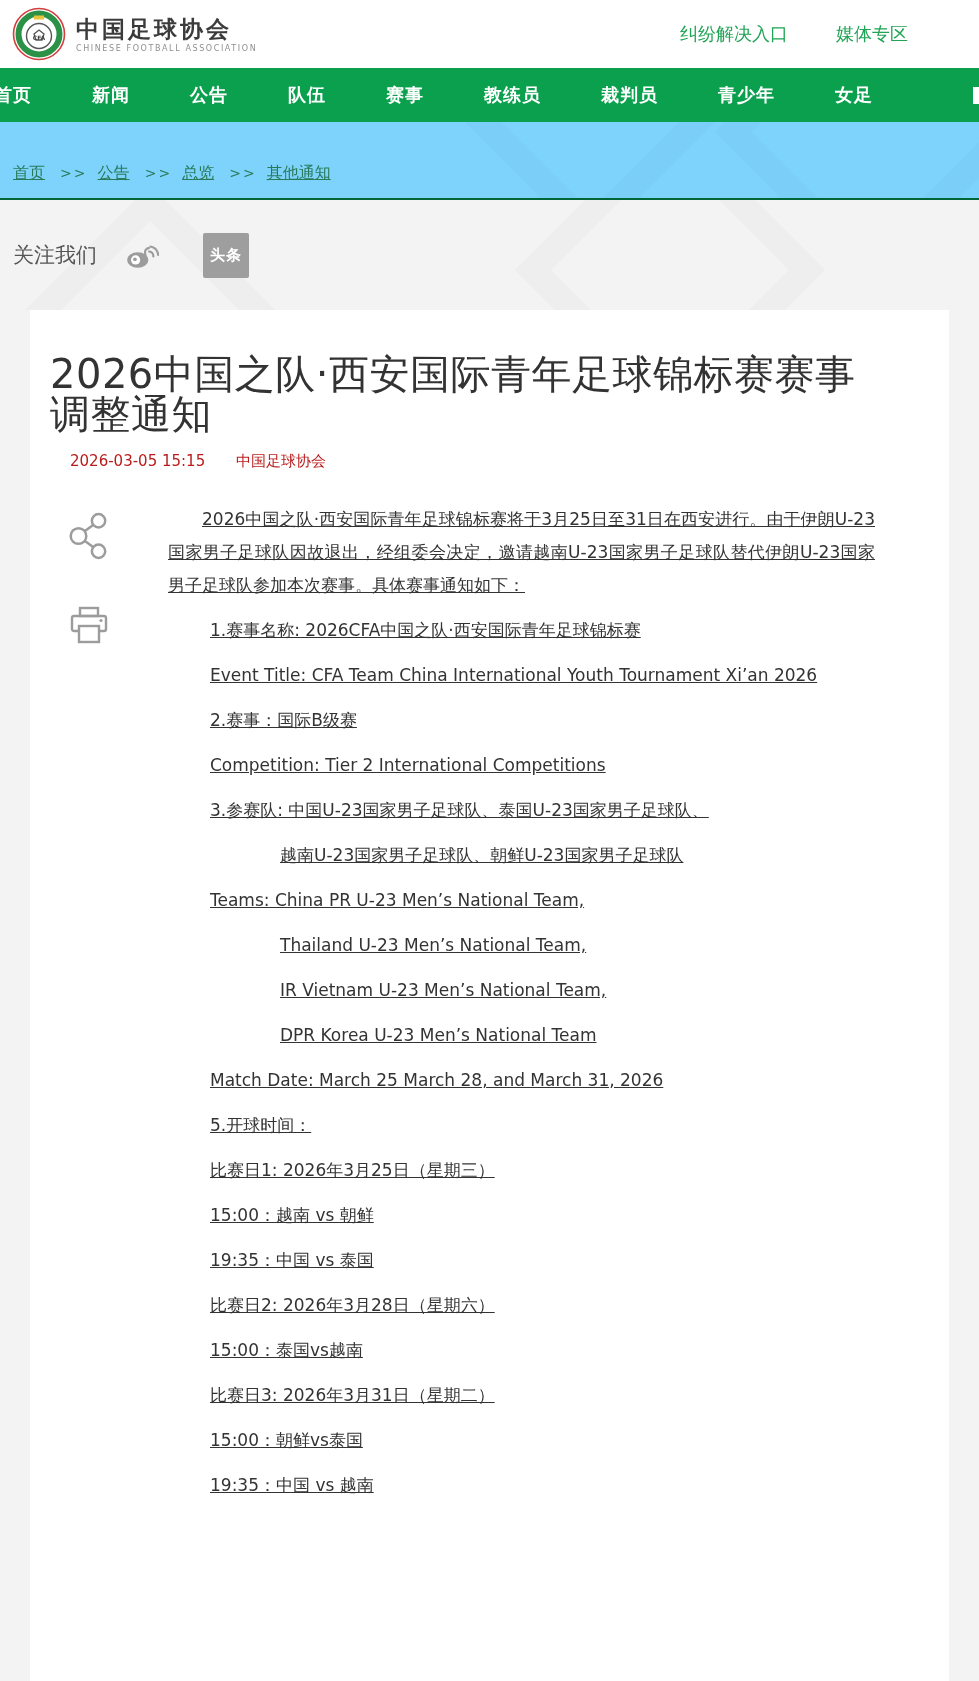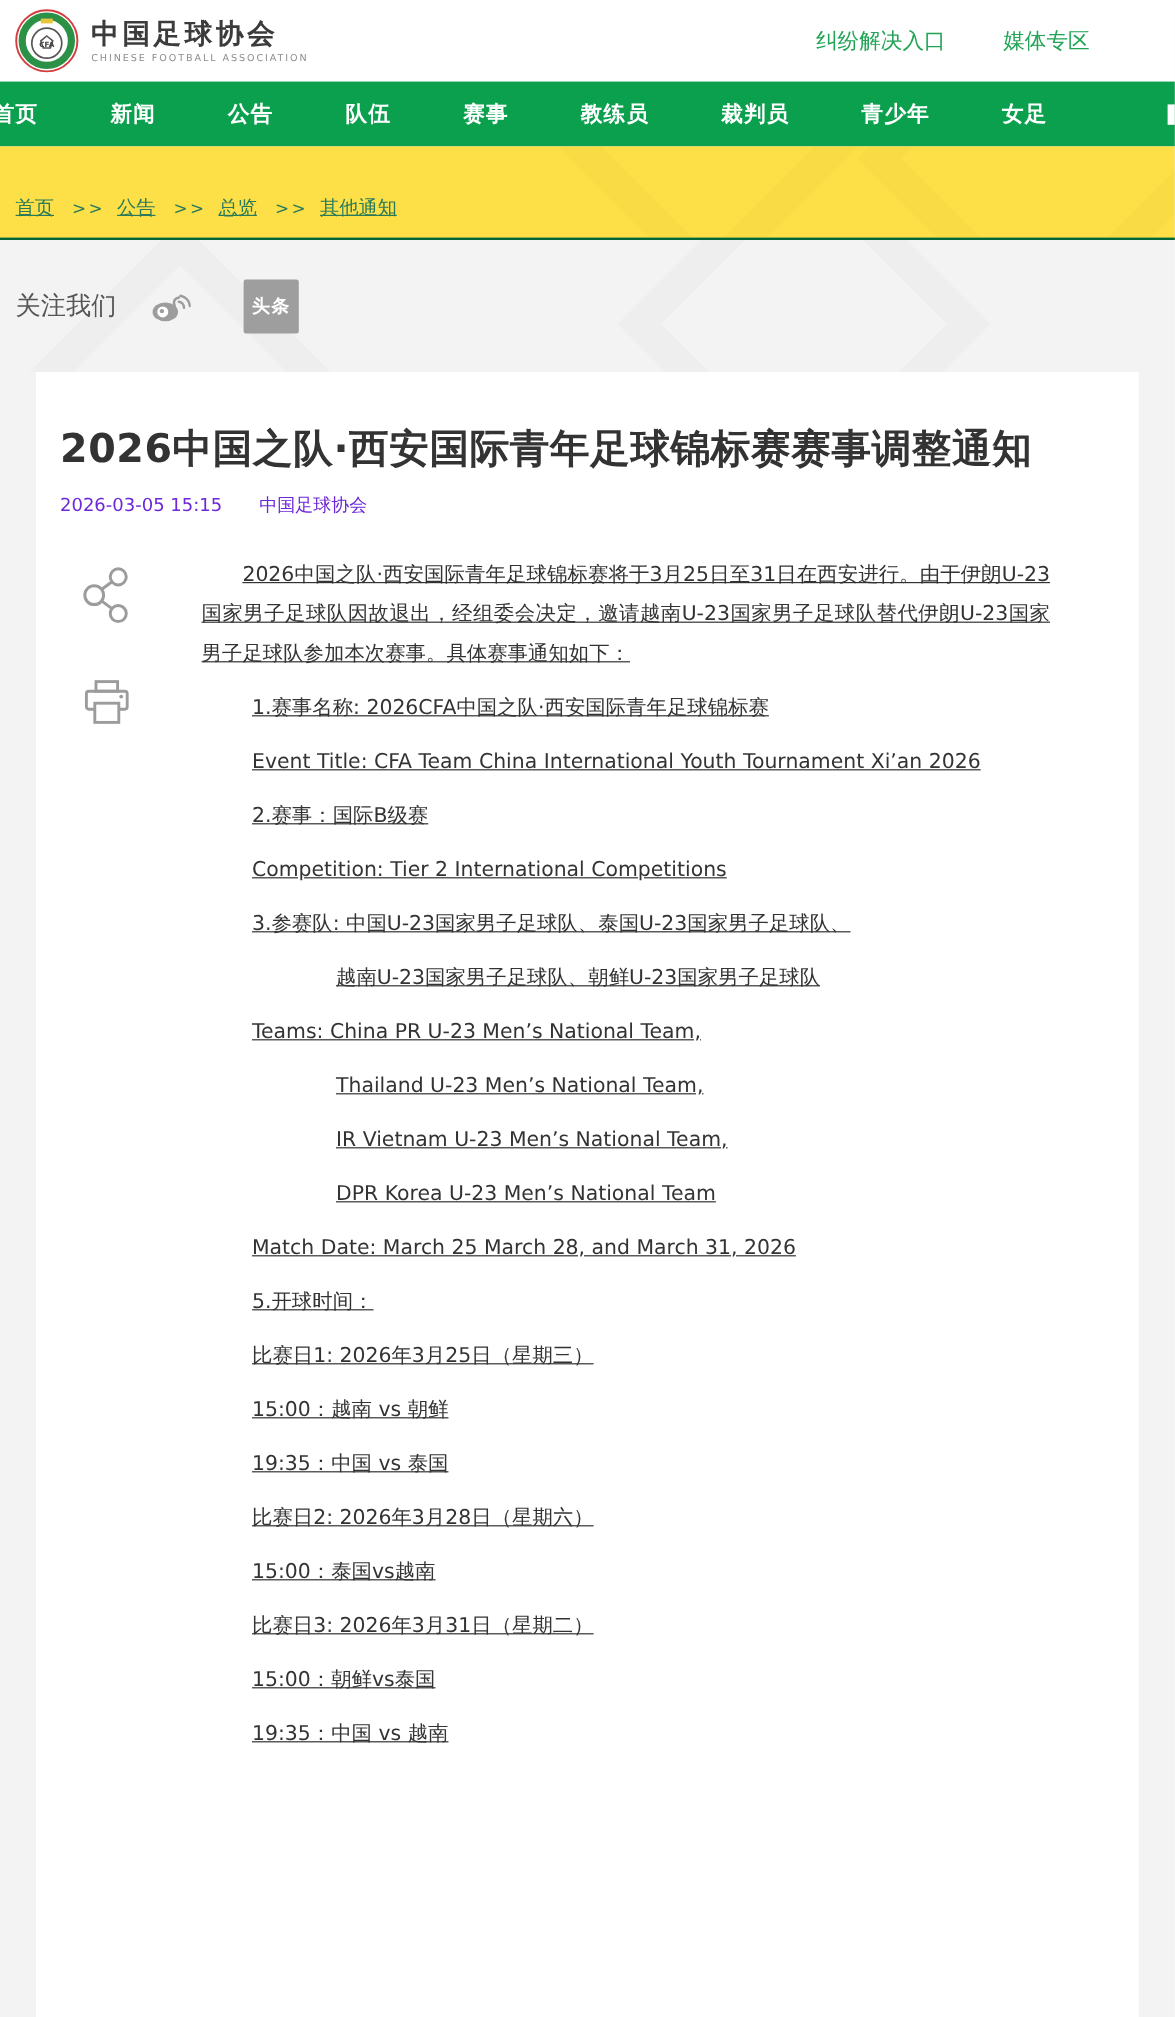--- a/index.html
+++ b/index.html
@@ -28,21 +28,21 @@
   .main-nav ul{
     list-style:none; display:flex; align-items:center; height:54px;
     margin-left:-6px; gap:60px; white-space:nowrap;
   }
   .main-nav li a{ color:#fff; font-size:18px; font-weight:bold; text-decoration:none; letter-spacing:1px; cursor:pointer;}
   .main-nav:after{ 
     content:""; position:absolute; right:-4px; top:19px; width:10px; height:17px; background:#fff;
   }
   
   .crumb-bar{
-    background:#fde047; height:78px; border-bottom:2px solid #00663a;
+    background:#7dd3fc; height:78px; border-bottom:2px solid #00663a;
     display:flex; align-items:flex-end; padding:0 0 14px 13px;
     position:relative; overflow:hidden;
   }
   .crumb-bar .wm, .follow-bar .wm{
     position:absolute; border:26px solid rgba(0,0,0,0.018); width:220px; height:220px;
     transform:rotate(45deg); pointer-events:none;
   }
   .crumb-list{ list-style:none; display:flex; align-items:center; gap:10px; position:relative; z-index:1;}
   .crumb-list a{ color:#2a7a5a; font-size:16px; text-decoration:underline; cursor:pointer;}
   .crumb-list .sep{ color:#2a7a5a; font-size:14px; letter-spacing:2px; margin-left:10px;}
@@ -55,22 +55,22 @@
   .toutiao-btn{
     width:46px; height:45px; background:#9e9e9e; color:#fff; font-size:15px; font-weight:bold;
     display:flex; align-items:center; justify-content:center; border-radius:2px; cursor:pointer;
     letter-spacing:1px;
   }
   
   .card{
     width:919px; margin:0 30px; background:#fff; min-height:1371px;
     padding:44px 74px 60px 20px; position:relative; z-index:2;
   }
-  .article-title{ font-size:33px; font-weight:bold; color:#333; line-height:40px; letter-spacing:0.5px;}
-  .article-meta{ margin-top:18px; font-size:15px; color:#6d28d9;}
+  .article-title{ font-size:40px; font-weight:normal; color:#333; line-height:40px; letter-spacing:0.5px;}
+  .article-meta{ margin-top:18px; font-size:15px; color:#b91c1c;margin-left:20px;}
   .article-meta .src{ margin-left:26px; }
   .article-wrap{ display:flex; margin-top:32px; }
   .tool-col{ width:118px; flex:0 0 auto; padding-left:18px; padding-top:8px;}
   .tool-btn{ display:block; background:none; border:none; cursor:pointer; padding:0; margin:0 0 42px 0;}
   .body-col{ flex:1; font-size:17px; color:#333;text-decoration:underline; }
   .body-col p{ line-height:31px; margin-bottom:14px; }
   .body-col p.intro{ text-indent:2em; text-align:justify; line-height:33px; margin-bottom:13px;}
   .body-col p.ind1{ margin-left:42px; }
   .body-col p.ind2{ margin-left:112px; }
 </style>

